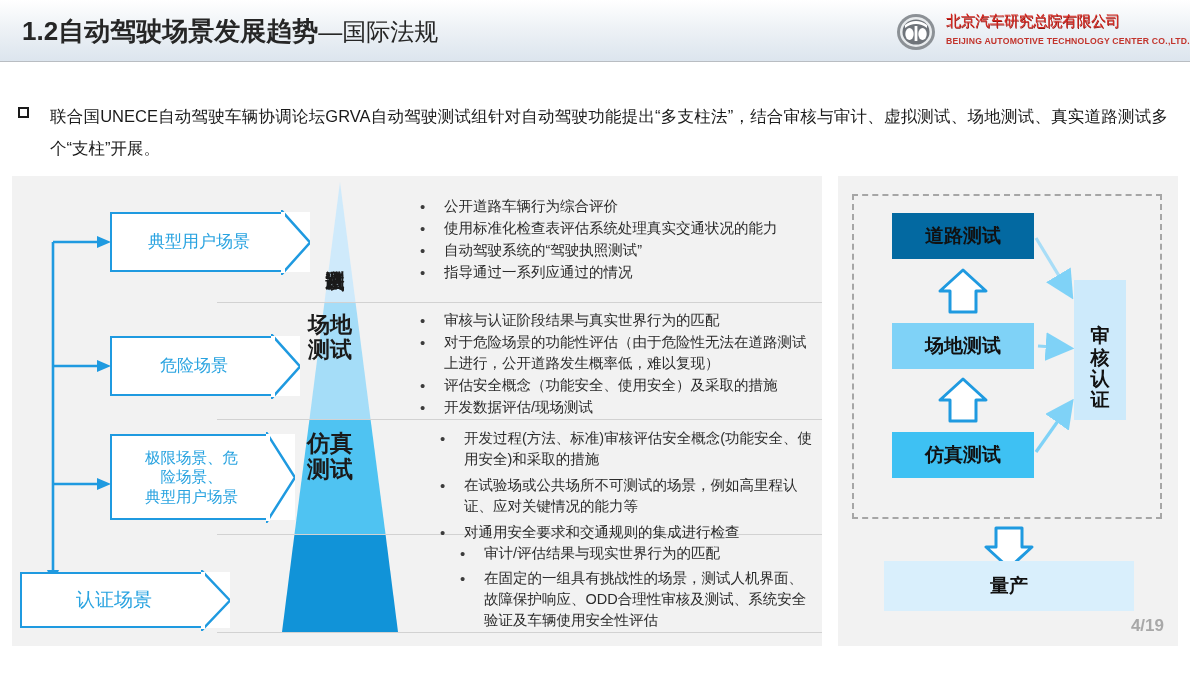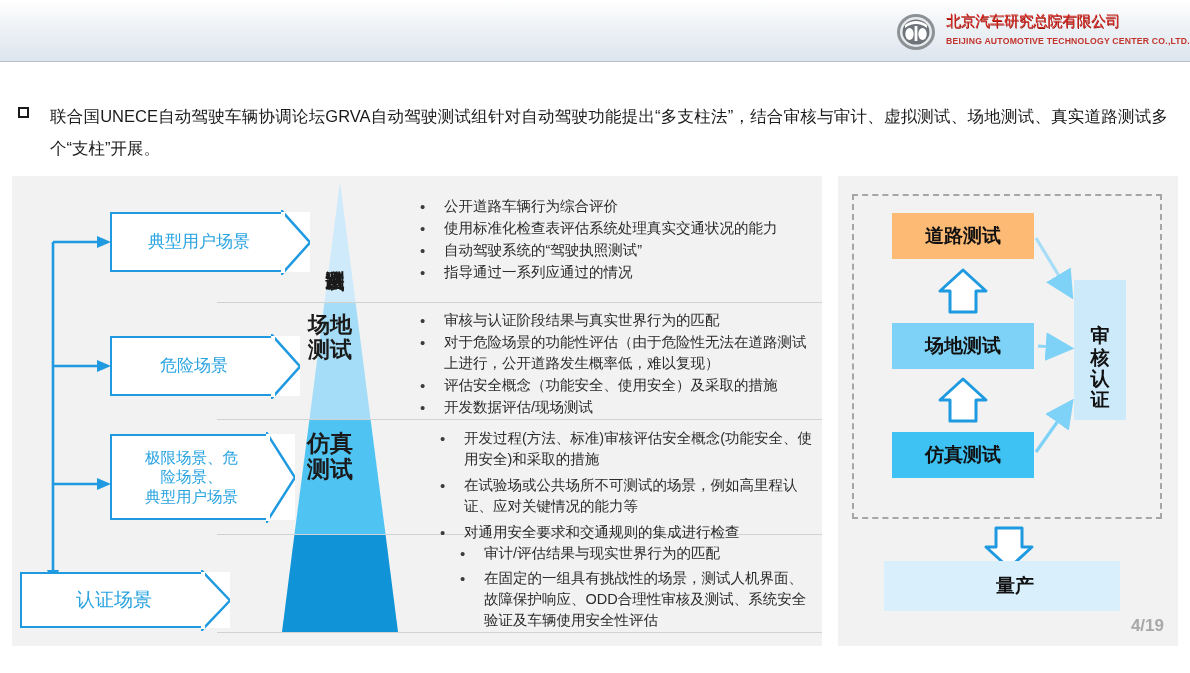--- a/index.html
+++ b/index.html
@@ -124,38 +124,41 @@
     background:#f2f2f2;
   }
   #dashed-box{
     position:absolute;left:14px;top:18px;width:310px;height:325px;
     border:2px dashed #a6a6a6;box-sizing:border-box;
   }
   .rbox{
     position:absolute;display:flex;align-items:center;justify-content:center;
     font-size:19px;font-weight:bold;color:#111111;
   }
-  #rbox-road{left:54px;top:37px;width:142px;height:46px;background:#fdba74;}
+  #rbox-road{left:54px;top:37px;width:142px;height:46px;background:#0369a1;}
   #rbox-field{left:54px;top:147px;width:142px;height:46px;background:#7fd2f7;}
   #rbox-sim{left:54px;top:256px;width:142px;height:46px;background:#3ec1f3;}
   #rbox-cert{
     left:236px;top:104px;width:52px;height:140px;background:#cdeafb;
     font-size:19px;line-height:1.12;
   }
-  #rbox-mass{left:46px;top:385px;width:210px;height:50px;background:#d9effc;padding-left:26px;}
+  #rbox-mass{left:46px;top:385px;width:250px;height:50px;background:#d9effc;}
   #rarrows{position:absolute;left:0;top:0;width:340px;height:470px;}
   #page-num{
     position:absolute;right:14px;bottom:10px;
     font-size:17px;color:#a8a8a8;font-weight:bold;
   }
 </style>
 </head>
 <body>
 
 <div id="header">
+  <div id="title-wrap">
+    <span id="title-main">1.2自动驾驶场景发展趋势</span><span id="title-sub">—国际法规</span>
+  </div>
   <div id="logo">
     <svg id="logo-mark" viewBox="0 0 40 38">
       <ellipse cx="20" cy="19" rx="19" ry="18" fill="#8c9196"></ellipse>
       <ellipse cx="20" cy="19" rx="16" ry="15" fill="#e9ecee"></ellipse>
       <ellipse cx="20" cy="19" rx="13.5" ry="12.6" fill="#6f747a"></ellipse>
       <path d="M9 12 q5 -4 11 -4 q6 0 11 4 l0 3 q-5 -4 -11 -4 q-6 0 -11 4 z" fill="#ffffff"></path>
       <ellipse cx="13.5" cy="21" rx="4.2" ry="6" fill="#ffffff"></ellipse>
       <ellipse cx="26.5" cy="21" rx="4.2" ry="6" fill="#ffffff"></ellipse>
       <rect x="18.6" y="13" width="2.8" height="15" fill="#ffffff"></rect>
     </svg>

